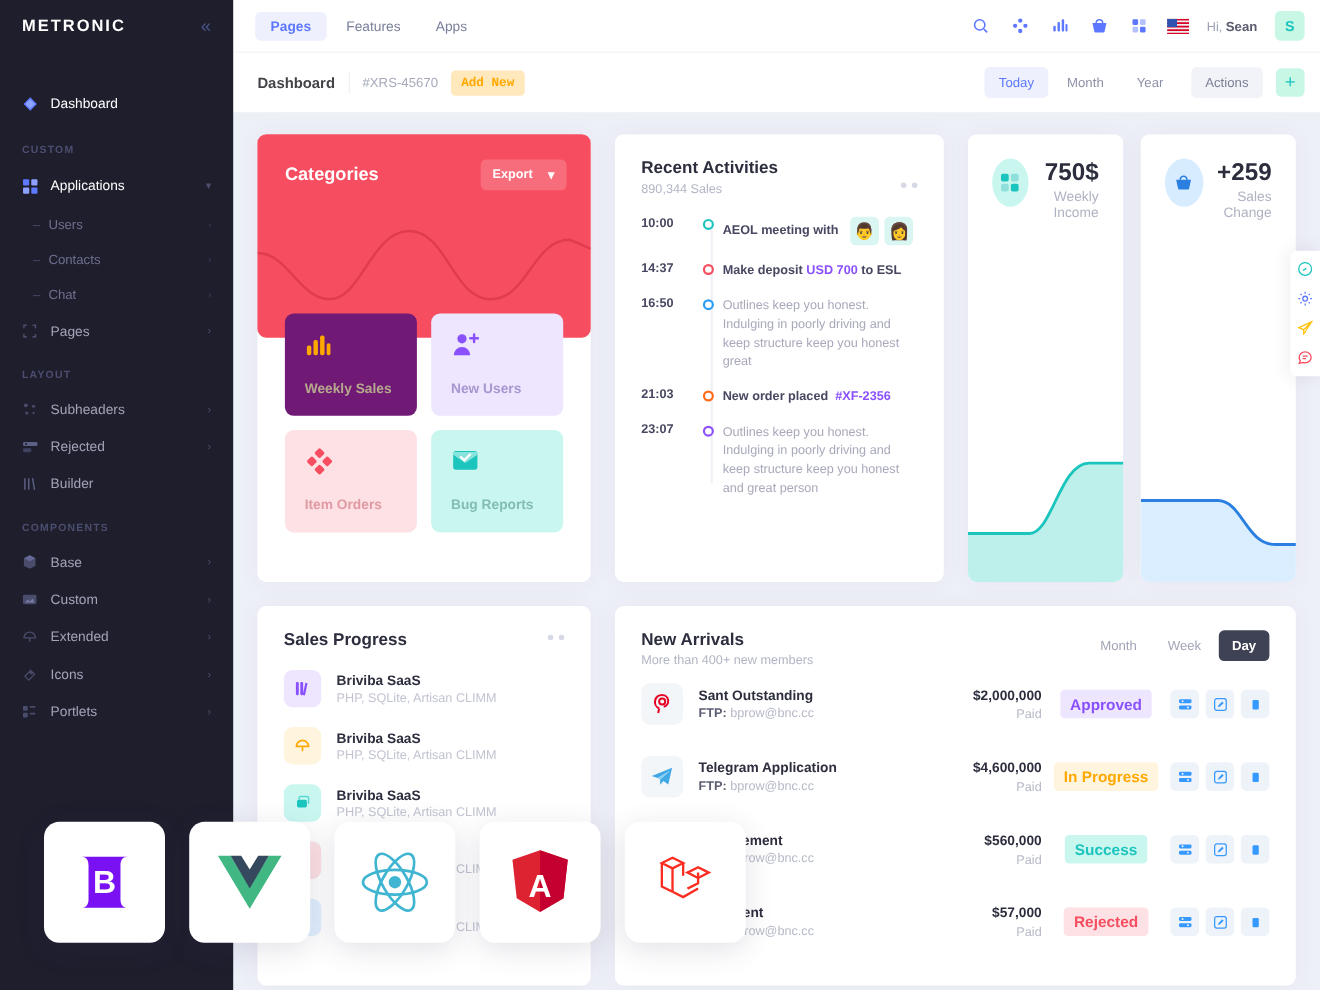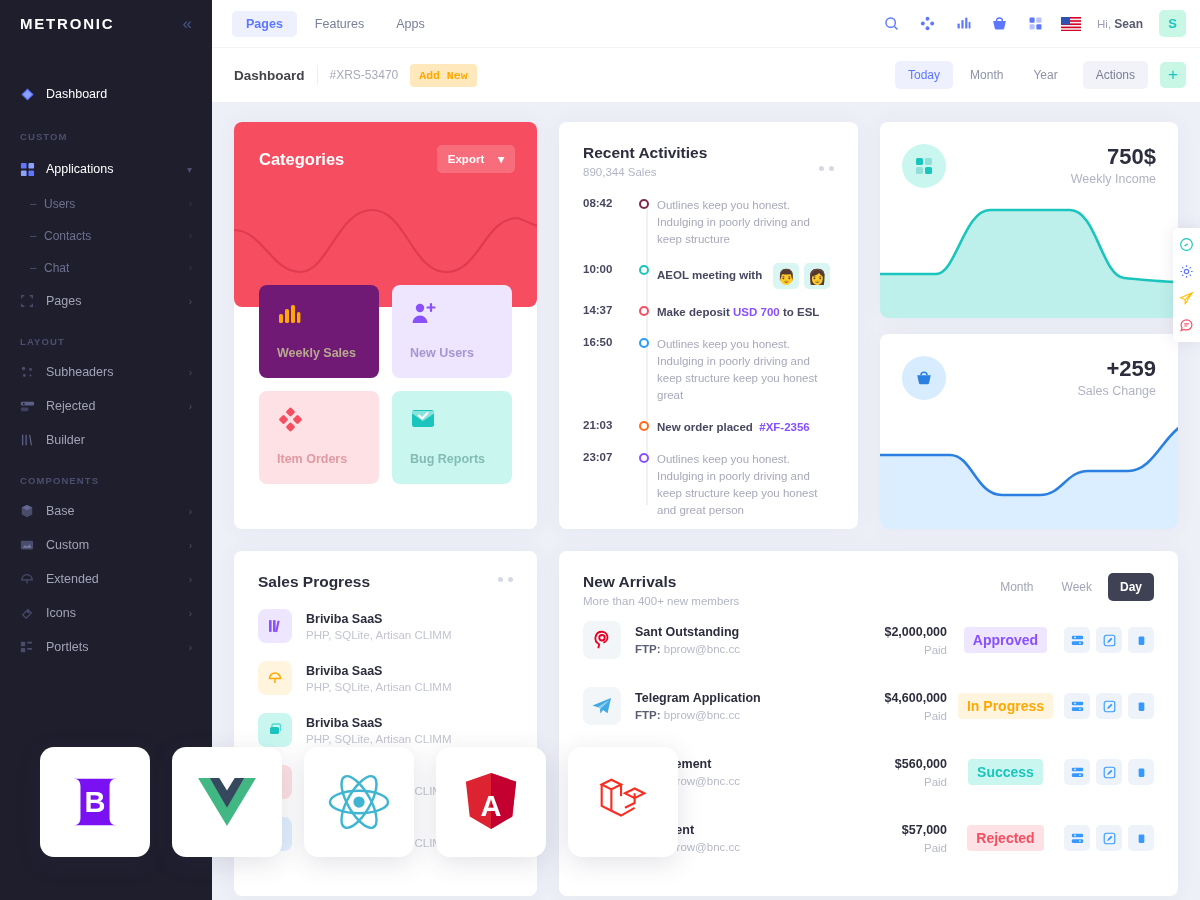--- a/index.html
+++ b/index.html
@@ -133,21 +133,21 @@
   .tl-mark { width: 26px; flex: 0 0 26px; display: flex; justify-content: center; padding-top: 3px; }
   .ring { width: 10px; height: 10px; border-radius: 50%; border: 2.5px solid; background: #fff; }
   .tl-text { font-size: 11.5px; color: #a7a9ba; line-height: 17px; padding-top: 1px; }
   .tl-text.bold { color: #474761; font-weight: bold; }
   .pill-purple { color: #8950fc; font-weight: bold; }
   .avatars { display: inline-flex; gap: 5px; vertical-align: middle; margin-left: 8px; }
   .mini-av { width: 26px; height: 26px; border-radius: 5px; background: #d9f6f2; font-size: 15px;
              display: flex; align-items: center; justify-content: center; }
 
   
-  .statcol { flex: 1 1 298px; display: flex; flex-direction: column; gap: 16px; }
+  .statcol { flex: 1 1 298px; display: flex; flex-direction: row; gap: 16px; }
   .statcard { flex: 1; position: relative; overflow: hidden; border-radius: 8px; }
   .stat-top { display: flex; justify-content: space-between; padding: 22px 22px 0 22px; position: relative; z-index: 2; }
   .stat-ico { width: 44px; height: 44px; border-radius: 50%; display: flex; align-items: center; justify-content: center; }
   .stat-val { font-size: 22px; font-weight: bold; color: #2c2e3e; text-align: right; }
   .stat-lbl { font-size: 12.5px; color: #b0b3c2; text-align: right; margin-top: 2px; }
   .stat-chart { position: absolute; left: 0; right: 0; bottom: 0; height: 120px; }
 
   
   .row2 { display: flex; gap: 22px; margin-top: 22px; height: 345px; }
   .sales-card { flex: 0 0 303px; padding: 22px 24px 0 24px; position: relative; overflow: hidden; }
@@ -400,21 +400,21 @@
           <span>Hi,</span>
           <b>Sean</b>
         </span>
         <span class="avatar">S</span>
       </div>
     </div>
 
     <div class="subheader">
       <span class="sh-title">Dashboard</span>
       <span class="sh-sep"></span>
-      <span class="sh-code">#XRS-53470</span>
+      <span class="sh-code">#XRS-45670</span>
       <span class="sh-badge">Add New</span>
       <div class="sh-right">
         <span class="sh-btn active">Today</span>
         <span class="sh-btn">Month</span>
         <span class="sh-btn">Year</span>
         <span class="sh-btn grey">Actions</span>
         <span class="sh-plus">+</span>
       </div>
     </div>
 
@@ -484,27 +484,20 @@
         <div class="card act-card">
           <div class="card-title">Recent Activities</div>
           <div class="card-sub">890,344 Sales</div>
           <div class="dots">
               <i></i>
               <i></i>
             </div>
           <div class="timeline">
             <div class="tl-line"></div>
 
-            <div class="tl-row">
-              <div class="tl-time">08:42</div>
-              <div class="tl-mark">
-                  <span class="ring" style="border-color:#7e2a4a"></span>
-                </div>
-              <div class="tl-text">Outlines keep you honest. Indulging in poorly driving and keep structure</div>
-            </div>
 
             <div class="tl-row">
               <div class="tl-time">10:00</div>
               <div class="tl-mark">
                   <span class="ring" style="border-color:#1bc5bd"></span>
                 </div>
               <div class="tl-text bold">
                 <span>AEOL meeting with</span>
                 <span class="avatars">
                   <span class="mini-av">👨</span>

